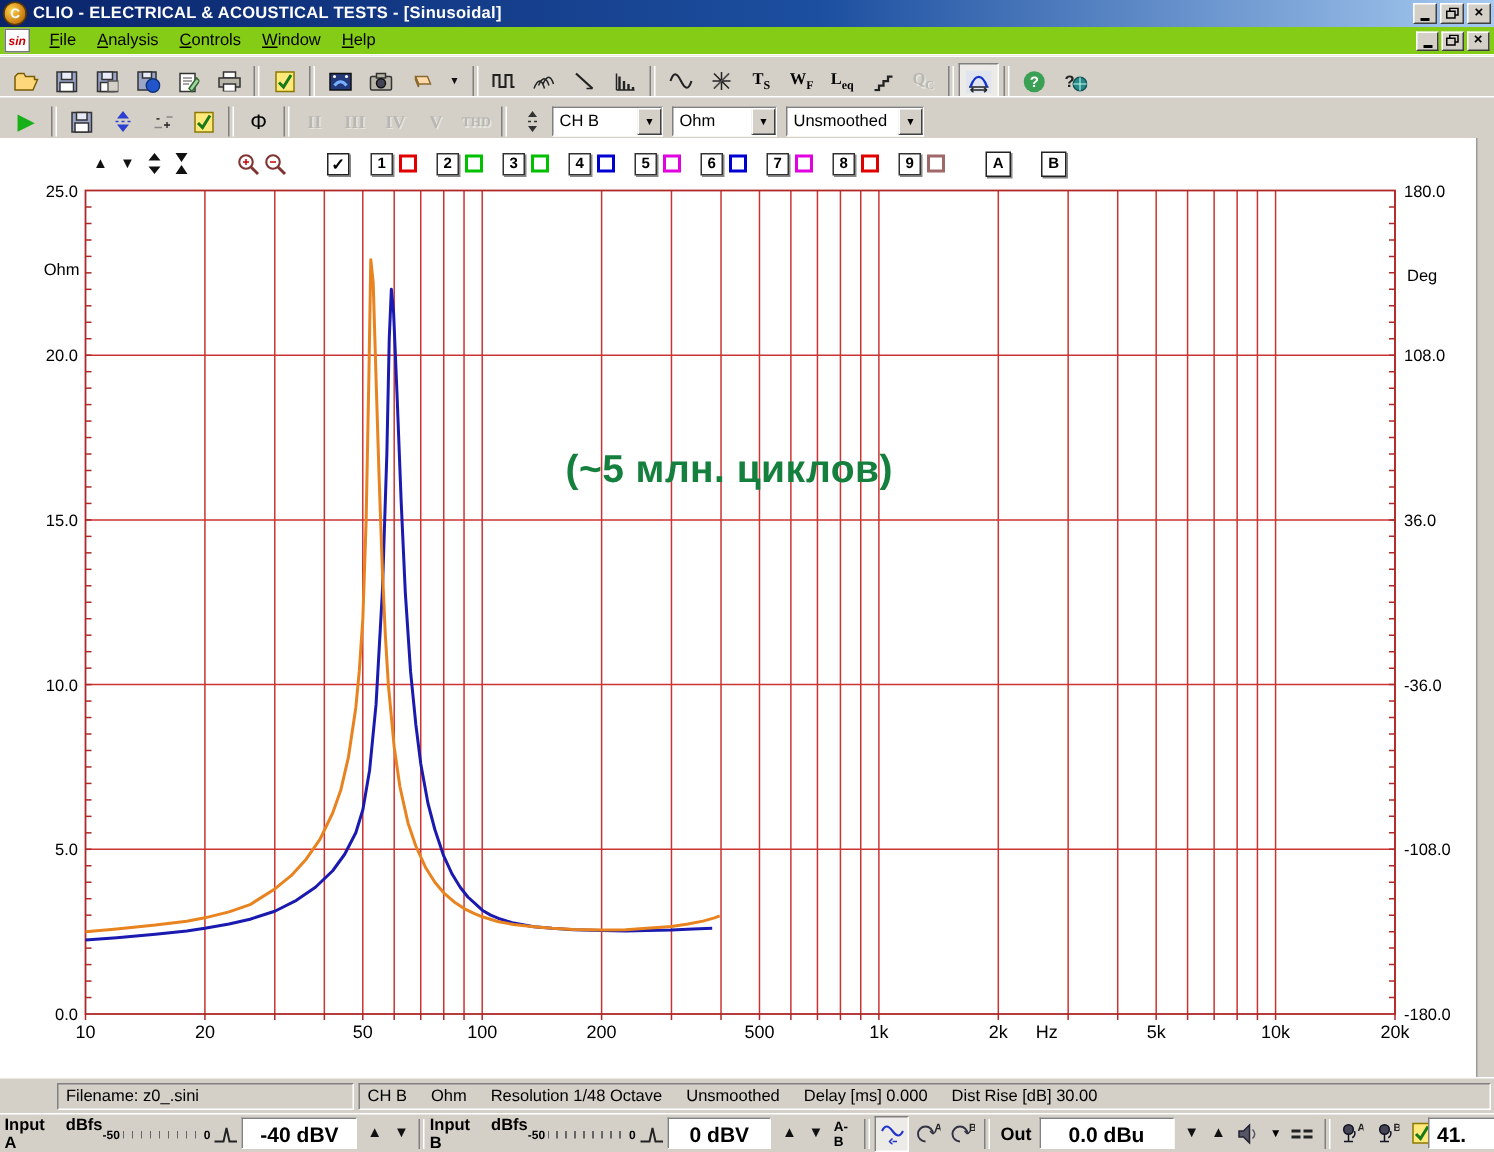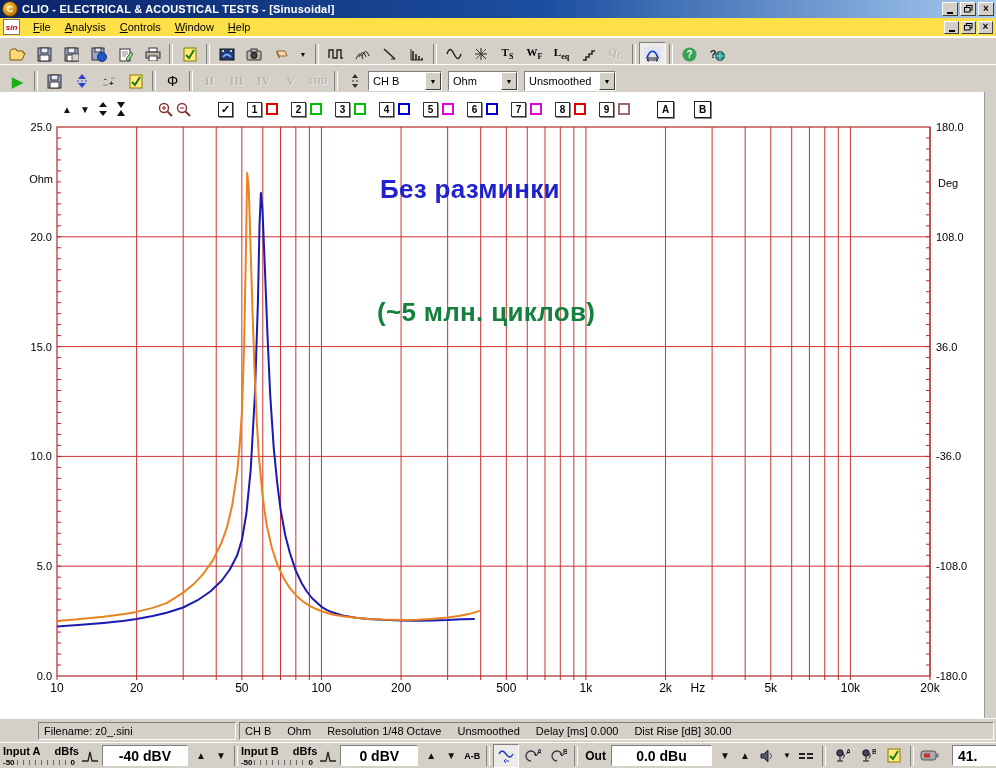--- a/index.html
+++ b/index.html
@@ -16,21 +16,21 @@
     display:flex;align-items:center;justify-content:center;color:#fff;font-size:9px;font-weight:bold;}
   .title{color:#fff;font-weight:bold;font-size:11px;letter-spacing:.2px;flex:1 1 auto;
     white-space:nowrap;overflow:hidden;}
   .winbtns{display:flex;gap:2px;margin-left:4px;}
   .wb{width:16px;height:14px;background:#d4d0c8;border:1px solid;
       border-color:#fff #404040 #404040 #fff;display:inline-flex;align-items:center;
       justify-content:center;font-size:10px;font-weight:bold;line-height:1;box-sizing:border-box;}
   .wb.sm{width:15px;height:13px;}
   .glyph-min{width:6px;border-bottom:2px solid #000;height:8px;}
   
-  .menubar{position:absolute;top:18px;left:0;width:100%;height:19px;background:#fde047;
+  .menubar{position:absolute;top:18px;left:0;width:100%;height:19px;background:#84cc16;
     display:flex;align-items:center;padding:0 3px;box-sizing:border-box;
     border-bottom:1px solid #fff;}
   .mdiicon{width:15px;height:14px;background:#fff;border:1px solid #777;margin-right:6px;
     font-size:8px;font-style:italic;font-weight:bold;color:#c00;
     display:flex;align-items:center;justify-content:center;}
   .menuitem{padding:2px 7px;cursor:default;}
   .menubar .winbtns{margin-left:auto;}
   
   .toolbar{position:absolute;left:0;width:100%;background:#d4d0c8;display:flex;
     align-items:center;padding:16px 4px;box-sizing:border-box;
@@ -83,21 +83,21 @@
     display:flex;align-items:center;padding:2px 2px;box-sizing:border-box;gap:3px;
     border-top:1px solid #fff;}
   .panel{border:1px solid;border-color:#808080 #fff #fff #808080;height:18px;
     display:flex;align-items:center;padding:0 5px;box-sizing:border-box;white-space:nowrap;}
   .panel.fn{width:198px;margin-left:36px;}
   .panel.info{flex:1;gap:16px;}
   
   .bottombar{position:absolute;top:742px;left:0;width:100%;height:26px;background:#d4d0c8;
     border-top:1px solid #fff;display:flex;align-items:center;padding:0 3px;
     box-sizing:border-box;overflow:hidden;}
-  .inblock{display:flex;flex-direction:column;margin-right:2px;}
+  .inblock{display:flex;flex-direction:row;margin-right:2px;}
   .inblock .r1{display:flex;font-weight:bold;font-size:11px;gap:0;}
   .inblock .r1 .u{margin-left:14px;}
   .inblock .r2{display:flex;align-items:center;font-size:8px;font-weight:bold;margin-top:1px;}
   .meter{width:52px;height:5px;margin:0 2px;
     background:repeating-linear-gradient(90deg,#666 0 1px,transparent 1px 6px);}
   .disp{background:#fff;border:1px solid;border-color:#808080 #fff #fff #808080;
     font-weight:bold;font-size:14px;display:flex;align-items:center;justify-content:center;
     height:21px;box-sizing:border-box;white-space:nowrap;}
   .disp.in{width:86px;margin:0 3px;}
   .disp.out{width:101px;margin:0 3px;}
@@ -634,21 +634,20 @@
           </span>
           <span class="slot">
             <span class="numbtn">9</span>
             <span class="swatch" style="border: 2px solid rgb(160, 104, 104);"></span>
           </span>
         </span>
       <span class="abbtn">A</span>
       <span class="abbtn" style="margin-left:20px">B</span>
     </div>
 
-    <div class="annot" style="left: 380px; top: 82px; color: rgb(34, 34, 204);" id="annot0">Без разминки</div>
     <div class="annot" style="left: 377px; top: 159px; color: #15803d; margin-top: 46px;" id="annot2">(~5 млн. циклов)</div>
 
     <div class="rightframe"></div>
   </div>
 
   <div class="statusbar">
     <span class="panel fn">Filename: z0_.sini</span>
     <span class="panel info">
       <span>CH B</span>
       <span>Ohm</span>

